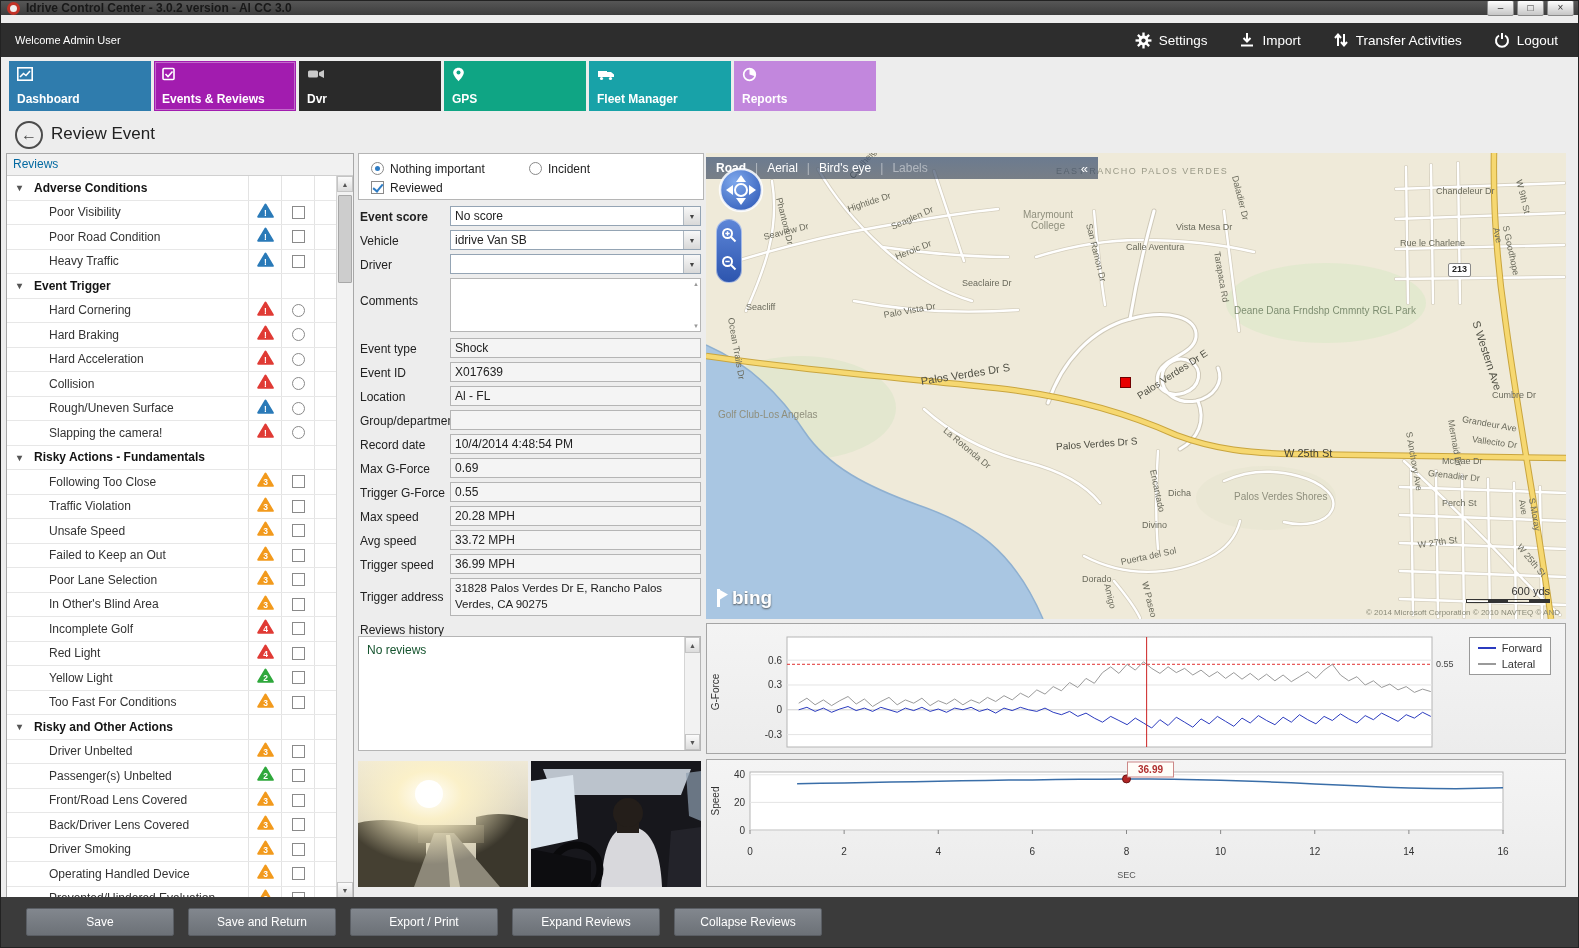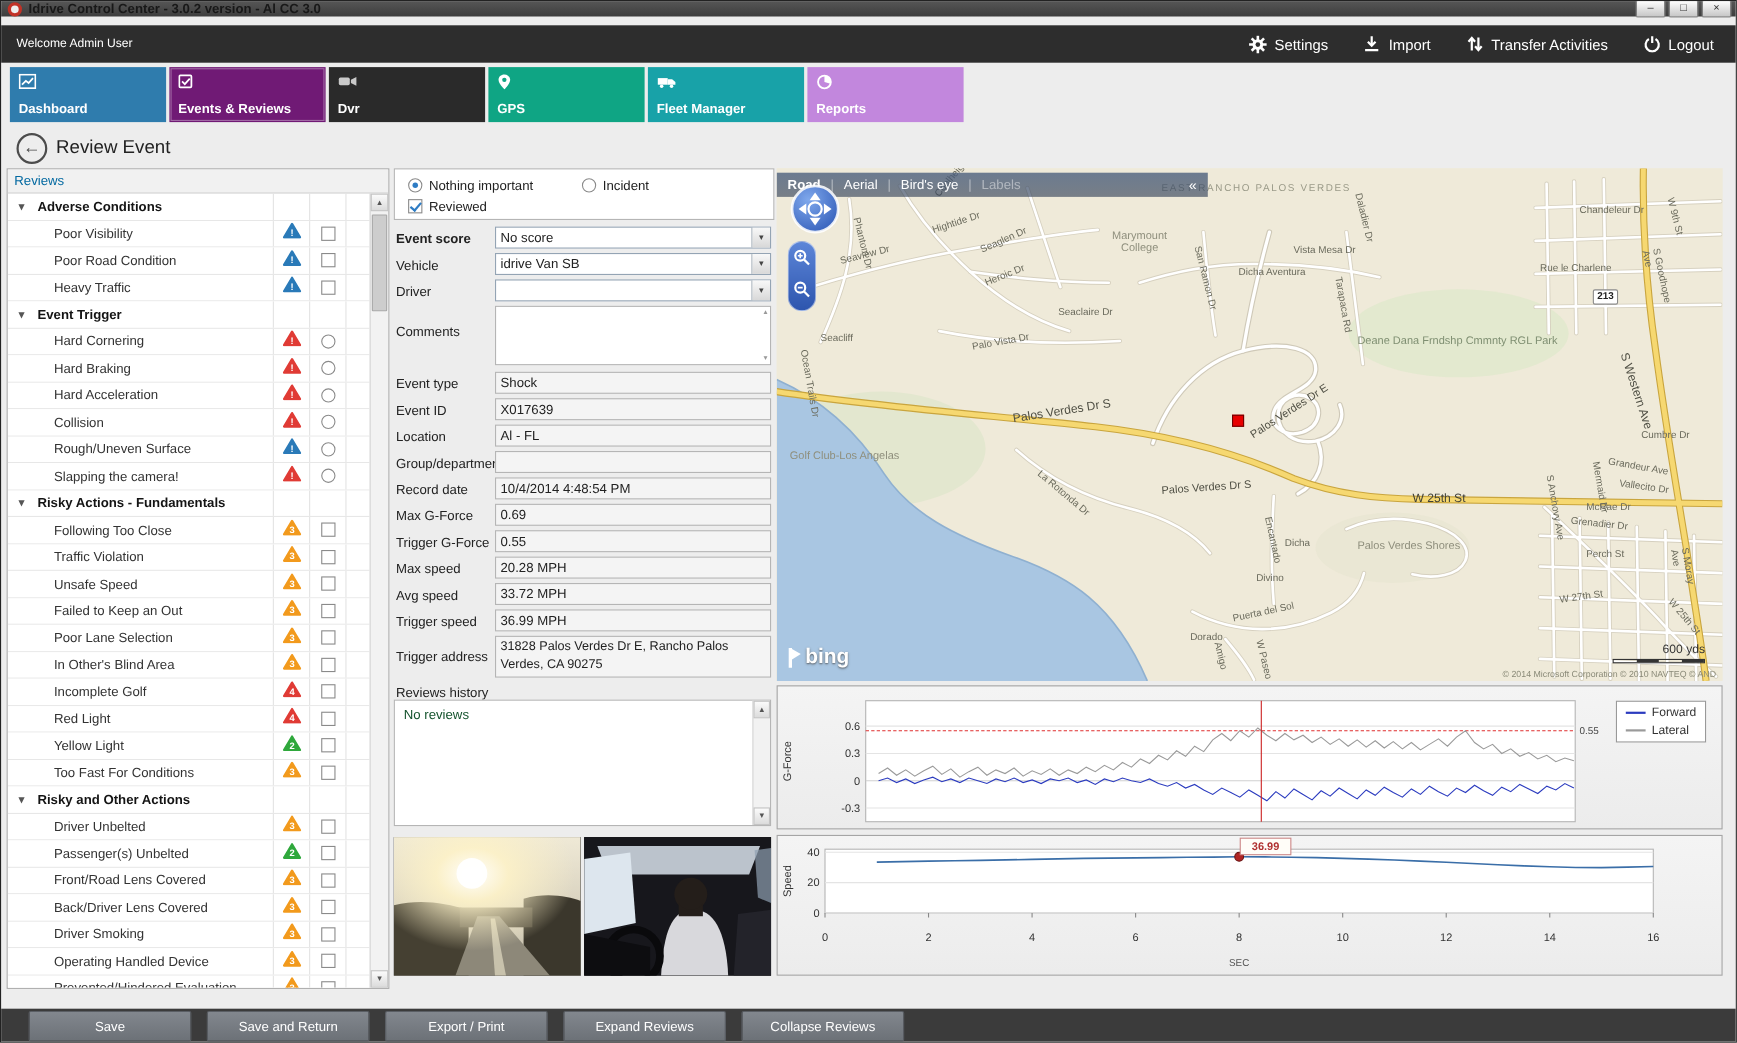--- a/index.html
+++ b/index.html
@@ -60,21 +60,21 @@
   .combox .mini{position:absolute;right:1px;font-size:6px;color:#999;line-height:1;}
   .hist-label{position:absolute;left:2px;top:470px;font-size:12px;color:#222;}
   .hist-box{position:absolute;left:0;top:483px;width:343px;height:115px;background:#fff;border:1px solid #b5b5b5;}
   .hist-empty{position:absolute;left:8px;top:6px;font-size:12px;color:#14532d;}
   .hist-scroll{position:absolute;right:0;top:0;bottom:0;width:16px;background:#f2f2f2;border-left:1px solid #d5d5d5;}
   .thumb{position:absolute;top:608px;width:170px;height:126px;overflow:hidden;background:#111;}
   
   .right-panel{position:absolute;left:705px;top:152px;width:860px;height:746px;}
   .map{position:absolute;left:0;top:0;width:860px;height:466px;background:#efead9;overflow:hidden;}
   .maplbl{position:absolute;white-space:pre-line;transform-origin:0 50%;line-height:1.1;}
-  .maplbl.center{text-align:center;}
+  .maplbl.center{text-align:center;margin-left:12px;}
   .maplbl.shield{background:#fff;border:1px solid #8a8a8a;border-radius:2px;padding:0 3px;font-weight:bold;line-height:1.3;}
   .map-bar{position:absolute;left:0;top:4px;width:392px;height:22px;background:linear-gradient(rgba(75,95,125,0.8),rgba(40,55,80,0.6));display:flex;align-items:center;color:#fff;font-size:12px;padding:0 10px;gap:9px;}
   .map-bar .sep{color:rgba(255,255,255,0.45);}
   .mv.active{font-weight:bold;}
   .mv.disabled{color:rgba(255,255,255,0.45);}
   .mv-collapse{margin-left:auto;font-size:13px;}
   .compass{position:absolute;left:12px;top:14px;}
   .zoombar{position:absolute;left:10px;top:66px;width:26px;height:64px;background:linear-gradient(#5d86d8,#2d55ae);border-radius:13px;display:flex;flex-direction:column;align-items:center;justify-content:center;gap:8px;border:1px solid rgba(255,255,255,0.5);}
   .marker{position:absolute;left:414px;top:224px;width:11px;height:11px;background:#e80000;border:1px solid #700000;}
   .bing{position:absolute;left:10px;bottom:10px;color:#fff;font-size:19px;font-weight:bold;text-shadow:0 1px 2px rgba(70,70,70,0.9);display:flex;align-items:center;gap:3px;}
@@ -84,21 +84,21 @@
   .scale-bar i{flex:1;} .scale-bar i:nth-child(2){background:#333;} .scale-bar i:nth-child(4){background:#333;}
   .copyright{position:absolute;right:6px;bottom:2px;font-size:8px;color:#8a8a78;}
   
   .chart{position:absolute;left:0;background:linear-gradient(#f4f4f4,#ececec);border:1px solid #a5a5a5;}
   #gchart{top:470px;width:860px;height:131px;}
   #schart{top:606px;width:860px;height:128px;}
   .legend{position:absolute;right:14px;top:13px;background:#fff;border:1px solid #999;padding:4px 8px;display:flex;flex-direction:column;gap:4px;}
   .leg-row{display:flex;align-items:center;gap:6px;font-size:11px;color:#333;}
   .leg-line{width:18px;height:2px;}
   
-  .footer{position:absolute;left:0;right:0;bottom:0;height:30px;background:#3b3b3b;display:flex;align-items:flex-end;gap:14px;padding-left:25px;}
+  .footer{position:absolute;left:0;right:0;bottom:0;height:50px;background:#3b3b3b;display:flex;align-items:center;gap:14px;padding-left:25px;}
   .fbtn{width:148px;height:28px;background:linear-gradient(#82878e,#6c7177);border:1px solid #5a5e64;color:#fff;font-size:12px;display:flex;align-items:center;justify-content:center;border-radius:2px;}
 </style>
 </head>
 <body>
 
 <div class="app">
 
   <div class="titlebar">
     <div class="app-icon"></div>
     <div class="title-text">Idrive Control Center - 3.0.2 version - Al CC 3.0</div>
@@ -161,21 +161,21 @@
   </div>
 
   <div class="tabbar" id="tabbar">
       <div class="tab" style="background: rgb(47, 124, 173);">
         <span class="tab-icon"><svg width="16" height="14" viewBox="0 0 16 14" fill="none" stroke="#fff" stroke-width="1.6">
             <rect x="0.8" y="0.8" width="14.4" height="12.4"></rect>
             <path d="M3 10 L6.5 6.5 L9 8.5 L13 4"></path>
           </svg></span>
         <span class="tab-label">Dashboard</span>
       </div>
-      <div class="tab active" style="background: #701a75;">
+      <div class="tab active" style="background: #a21caf;">
         <span class="tab-icon"><svg width="15" height="14" viewBox="0 0 15 14" fill="none" stroke="#fff" stroke-width="1.6">
             <rect x="1" y="1.5" width="11" height="11" rx="1"></rect>
             <path d="M3.5 7 L6 9.5 L10.5 4.5"></path>
           </svg></span>
         <span class="tab-label">Events &amp; Reviews</span>
       </div>
       <div class="tab" style="background: rgb(42, 42, 42);">
         <span class="tab-icon"><svg width="18" height="14" viewBox="0 0 18 14">
             <rect x="1" y="3.5" width="10" height="7" rx="1.5" fill="#c9c9c9"></rect>
             <path d="M12 5.5 L17 3 V11 L12 8.5 Z" fill="#c9c9c9"></path>
@@ -847,21 +847,21 @@
           <span class="maplbl" style="left: 40px; top: 150px; font-size: 9px; color: rgb(106, 106, 92);">Seacliff</span>
           <span class="maplbl" style="left: 178px; top: 158px; font-size: 9px; color: rgb(106, 106, 92); transform: rotate(-10deg);">Palo Vista Dr</span>
           <span class="maplbl" style="left: 190px; top: 100px; font-size: 9px; color: rgb(106, 106, 92); transform: rotate(-22deg);">Heroic Dr</span>
           <span class="maplbl" style="left: 256px; top: 126px; font-size: 9px; color: rgb(106, 106, 92);">Seaclaire Dr</span>
           <span class="maplbl" style="left: 58px; top: 80px; font-size: 9px; color: rgb(106, 106, 92); transform: rotate(-14deg);">Seaview Dr</span>
           <span class="maplbl" style="left: 72px; top: 40px; font-size: 9px; color: rgb(106, 106, 92); transform: rotate(76deg);">Phantom Dr</span>
           <span class="maplbl" style="left: 142px; top: 52px; font-size: 9px; color: rgb(106, 106, 92); transform: rotate(-18deg);">Hightide Dr</span>
           <span class="maplbl" style="left: 146px; top: 20px; font-size: 9px; color: rgb(106, 106, 92); transform: rotate(-50deg);">Coolheights Dr</span>
           <span class="maplbl" style="left: 186px; top: 70px; font-size: 9px; color: rgb(106, 106, 92); transform: rotate(-24deg);">Seaglen Dr</span>
           <span class="maplbl" style="left: 382px; top: 66px; font-size: 9px; color: rgb(106, 106, 92); transform: rotate(76deg);">San Ramon Dr</span>
-          <span class="maplbl" style="left: 420px; top: 90px; font-size: 9px; color: rgb(106, 106, 92);">Dicha Aventura</span>
+          <span class="maplbl" style="left: 420px; top: 90px; font-size: 9px; color: rgb(106, 106, 92);">Calle Aventura</span>
           <span class="maplbl" style="left: 470px; top: 70px; font-size: 9px; color: rgb(106, 106, 92);">Vista Mesa Dr</span>
           <span class="maplbl" style="left: 510px; top: 94px; font-size: 9px; color: rgb(106, 106, 92); transform: rotate(80deg);">Tarapaca Rd</span>
           <span class="maplbl" style="left: 694px; top: 86px; font-size: 9px; color: rgb(106, 106, 92);">Rue le Charlene</span>
           <span class="maplbl" style="left: 730px; top: 34px; font-size: 9px; color: rgb(106, 106, 92);">Chandeleur Dr</span>
           <span class="maplbl" style="left: 528px; top: 18px; font-size: 9px; color: rgb(106, 106, 92); transform: rotate(76deg);">Daladier Dr</span>
           <span class="maplbl" style="left: 812px; top: 22px; font-size: 9px; color: rgb(106, 106, 92); transform: rotate(76deg);">W 9th St</span>
           <span class="maplbl" style="left: 794px; top: 64px; font-size: 9px; color: rgb(106, 106, 92); transform: rotate(78deg);">S Goodhope Ave</span>
           <span class="maplbl" style="left: 786px; top: 238px; font-size: 9px; color: rgb(106, 106, 92);">Cumbre Dr</span>
           <span class="maplbl" style="left: 756px; top: 262px; font-size: 9px; color: rgb(106, 106, 92); transform: rotate(10deg);">Grandeur Ave</span>
           <span class="maplbl" style="left: 766px; top: 282px; font-size: 9px; color: rgb(106, 106, 92); transform: rotate(8deg);">Vallecito Dr</span>

